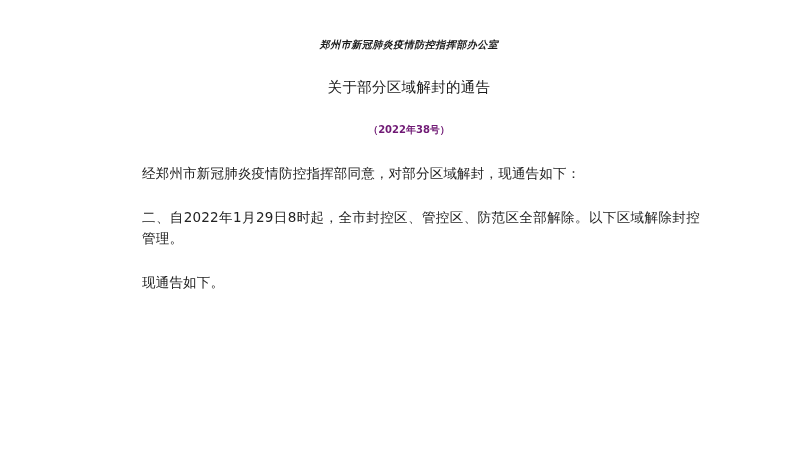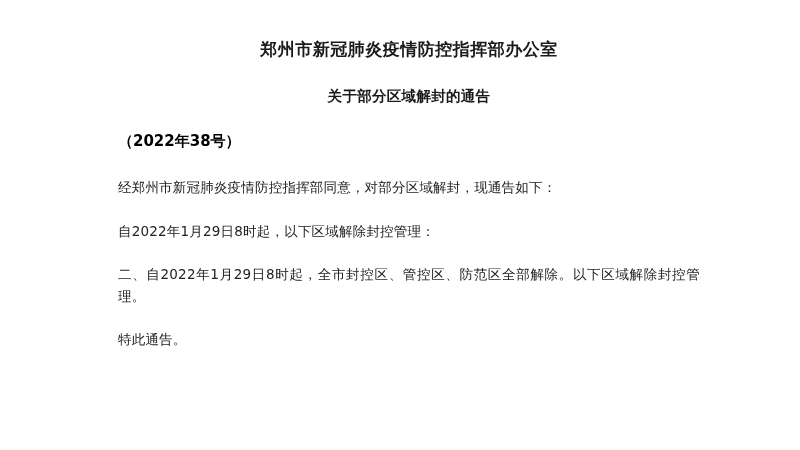--- a/index.html
+++ b/index.html
@@ -16,43 +16,45 @@
   }
   .page {
     width: 800px;
     height: 450px;
     box-sizing: border-box;
     padding: 26px 100px 0 118px;
     position: relative;
   }
   .doc-title {
     text-align: center;
-    font-size: 17px;
+    font-size: 10px;
     font-weight: bold;
     color: #1a1a1a;
     letter-spacing: 0.5px;
     margin-top: 12px;
+    font-style: italic;
   }
   .doc-subtitle {
     text-align: center;
     font-size: 14.5px;
-    font-weight: bold;
+    font-weight: normal;
     color: #1a1a1a;
     letter-spacing: 0.3px;
     margin-top: 26px;
   }
   .doc-number {
-    text-align: left;
-    font-size: 15px;
+    text-align: center;
+    font-size: 10px;
     font-weight: bold;
-    color: #000000;
+    color: #701a75;
     margin-top: 26px;
   }
   .body-block {
     margin-top: 26px;
+    margin-left: 24px;
   }
   .para {
     font-size: 13.5px;
     line-height: 1.6;
     color: #222222;
     margin: 0 0 22px 0;
     text-align: justify;
     letter-spacing: 0.2px;
   }
 </style>
@@ -60,18 +62,17 @@
 <body>
 
 <div class="page">
 
   <div class="doc-title">郑州市新冠肺炎疫情防控指挥部办公室</div>
   <div class="doc-subtitle">关于部分区域解封的通告</div>
   <div class="doc-number">（2022年38号）</div>
 
   <div class="body-block">
     <p class="para">经郑州市新冠肺炎疫情防控指挥部同意，对部分区域解封，现通告如下：</p>
-    <p class="para">自2022年1月29日8时起，以下区域解除封控管理：</p>
     <p class="para">二、自2022年1月29日8时起，全市封控区、管控区、防范区全部解除。以下区域解除封控管理。</p>
-    <p class="para">特此通告。</p>
+    <p class="para">现通告如下。</p>
   </div>
 
 </div>
 
 </body></html>

